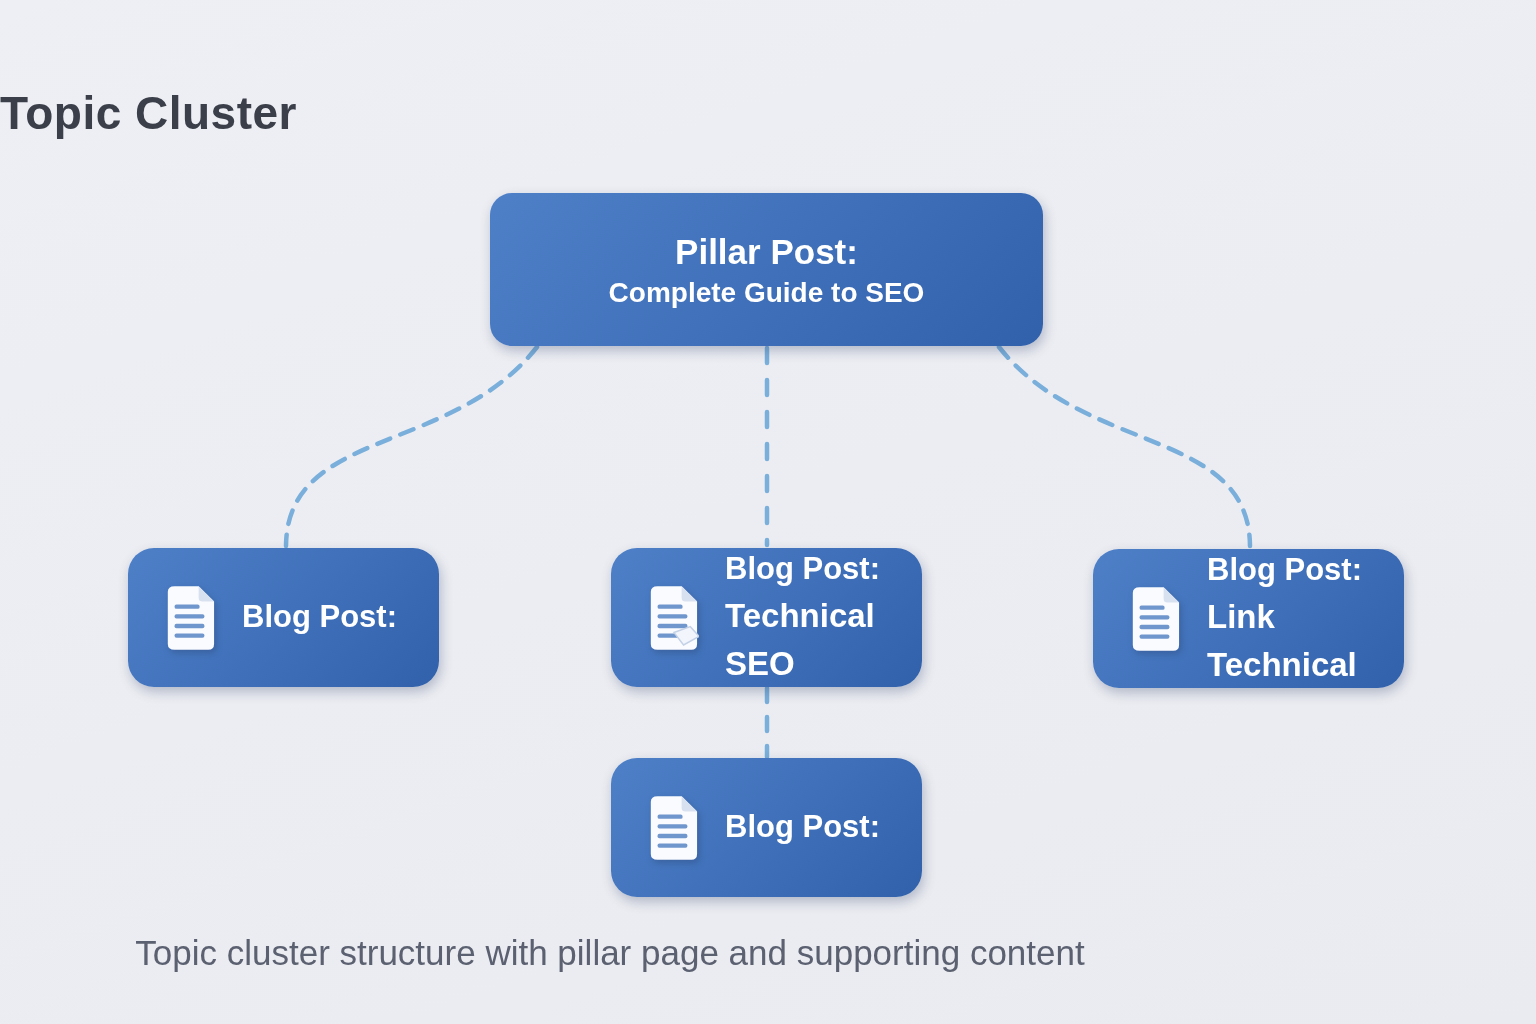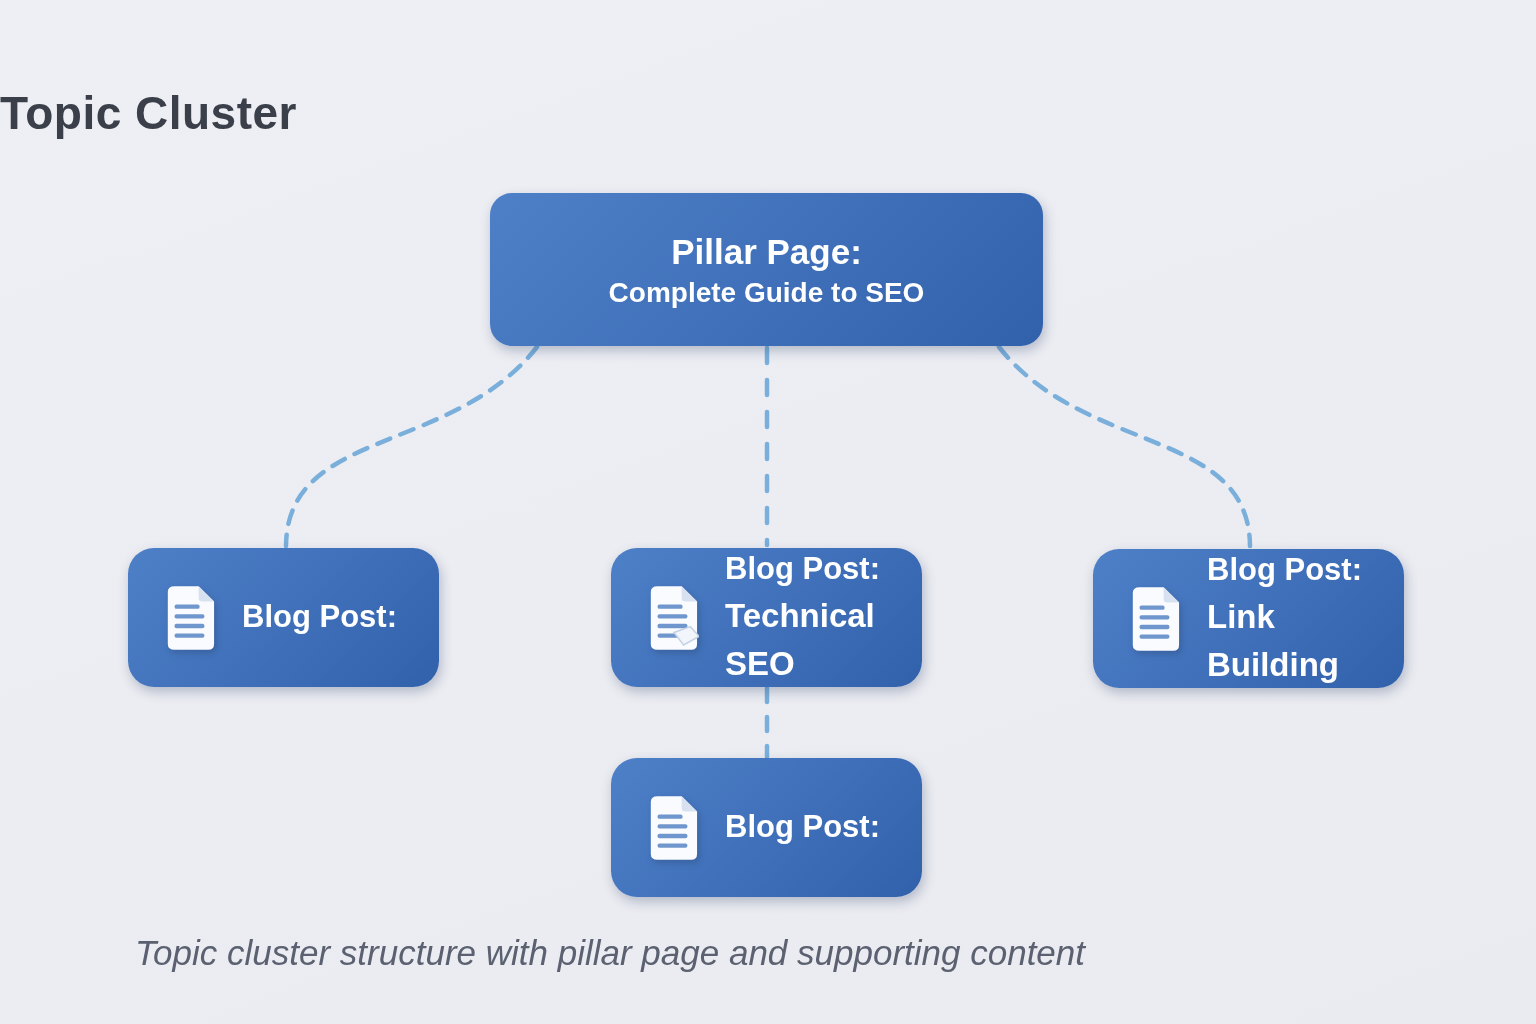--- a/index.html
+++ b/index.html
@@ -23,21 +23,20 @@
     color: #3a3f49;
     letter-spacing: 0.5px;
   }
   .caption {
     position: absolute;
     top: 933px; left: 0; width: 1220px;
     text-align: center;
     font-size: 35px;
     font-weight: 400;
     color: #5b6170;
-    font-style: italic;
   }
   .connector-layer {
     position: absolute;
     top: 0; left: 0;
     width: 1536px; height: 1024px;
   }
   .node {
     position: absolute;
     background: linear-gradient(135deg, #4e80c8 0%, #3161ab 100%);
     box-shadow: 2px 5px 12px rgba(45, 65, 110, 0.30);
@@ -84,21 +83,21 @@
   <div class="diagram-title">Topic Cluster</div>
 
   <svg class="connector-layer" width="1536" height="1024" viewBox="0 0 1536 1024" fill="none">
     <path d="M537,347 C452,455 287,428 286,546" stroke-width="4.5" stroke-dasharray="14 11" stroke-linecap="round" stroke="#79afda"></path>
     <path d="M767,348 L767,545" stroke-width="4.5" stroke-dasharray="15 17" stroke-linecap="round" stroke="#79afda"></path>
     <path d="M999,347 C1084,455 1249,428 1250,546" stroke-width="4.5" stroke-dasharray="14 11" stroke-linecap="round" stroke="#79afda"></path>
     <path d="M767,688 L767,757" stroke-width="4.5" stroke-dasharray="14 15" stroke-linecap="round" stroke="#79afda"></path>
   </svg>
 
   <div class="node pillar-node">
-    <div class="pillar-line1">Pillar Page:</div>
+    <div class="pillar-line1">Pillar Post:</div>
     <div class="pillar-line2">Complete Guide to SEO</div>
   </div>
 
   <div class="node blog-node node-seo-basics">
     <div class="icon-wrap">
       <svg width="54" height="68" viewBox="0 0 56 70">
         <path d="M13 2 H38 L54 18 V62 Q54 68 48 68 H13 Q6 68 6 62 V8 Q6 2 13 2 Z" fill="#fafbfe"></path>
         <path d="M38 2 L54 18 H42 Q38 18 38 14 Z" fill="#d8e1f0"></path>
         <rect x="13" y="21" width="26" height="4.5" rx="2" fill="#7097cd"></rect>
         <rect x="13" y="31" width="31" height="4.5" rx="2" fill="#7097cd"></rect>
@@ -135,21 +134,21 @@
         <path d="M13 2 H38 L54 18 V62 Q54 68 48 68 H13 Q6 68 6 62 V8 Q6 2 13 2 Z" fill="#fafbfe"></path>
         <path d="M38 2 L54 18 H42 Q38 18 38 14 Z" fill="#d8e1f0"></path>
         <rect x="13" y="21" width="26" height="4.5" rx="2" fill="#7097cd"></rect>
         <rect x="13" y="31" width="31" height="4.5" rx="2" fill="#7097cd"></rect>
         <rect x="13" y="41" width="31" height="4.5" rx="2" fill="#7097cd"></rect>
         <rect x="13" y="51" width="31" height="4.5" rx="2" fill="#7097cd"></rect>
       </svg>
     </div>
     <div class="blog-text">
       <div class="blog-line1">Blog Post:</div>
-      <div class="blog-line2">Link Building</div>
+      <div class="blog-line2">Link Technical</div>
     </div>
   </div>
 
   <div class="node blog-node node-on-page-seo">
     <div class="icon-wrap">
       <svg width="54" height="68" viewBox="0 0 56 70">
         <path d="M13 2 H38 L54 18 V62 Q54 68 48 68 H13 Q6 68 6 62 V8 Q6 2 13 2 Z" fill="#fafbfe"></path>
         <path d="M38 2 L54 18 H42 Q38 18 38 14 Z" fill="#d8e1f0"></path>
         <rect x="13" y="21" width="26" height="4.5" rx="2" fill="#7097cd"></rect>
         <rect x="13" y="31" width="31" height="4.5" rx="2" fill="#7097cd"></rect>

